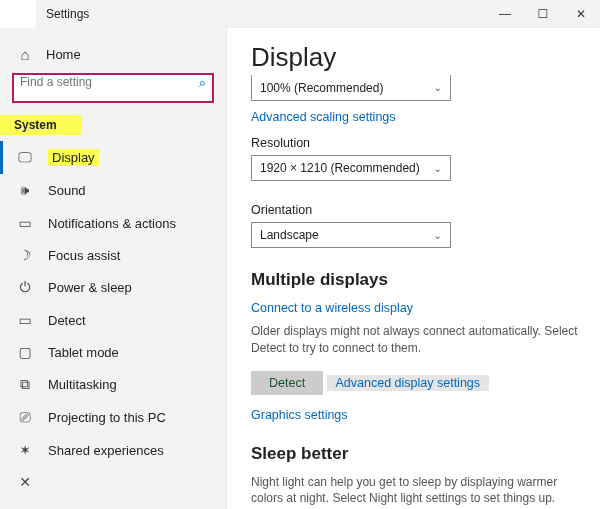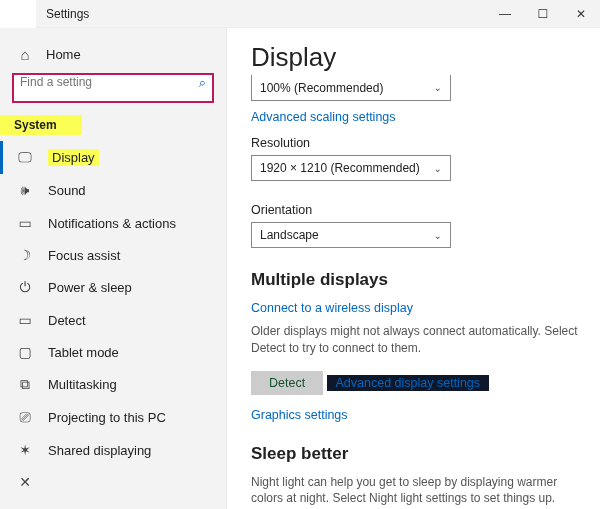--- a/index.html
+++ b/index.html
@@ -158,21 +158,21 @@
   .btn-detect {
     margin-top: 10px;
     padding: 5px 18px;
     background: #ccc;
     border: none;
     font-size: 12.5px;
     color: #14532d;
     cursor: pointer;
   }
   .hl {
-    background: #0f172a;
+    background: #e5e5e5;
     padding: 1px 4px;
     margin-top: 18px;
     width: 162px;
   }
   .section-gap { margin-top: 12px; }
 </style>
 </head>
 <body>
 
 <div class="titlebar">
@@ -233,21 +233,21 @@
       <li>
         <span class="icon">⧉</span>
         <span class="lbl">Multitasking</span>
       </li>
       <li>
         <span class="icon">⎚</span>
         <span class="lbl">Projecting to this PC</span>
       </li>
       <li>
         <span class="icon">✶</span>
-        <span class="lbl">Shared displaying</span>
+        <span class="lbl">Shared experiences</span>
       </li>
       <li>
         <span class="icon">✕</span>
       </li>
     </ul>
   </div>
 
   <div class="main">
     <h1 class="page-title">Display</h1>
 

